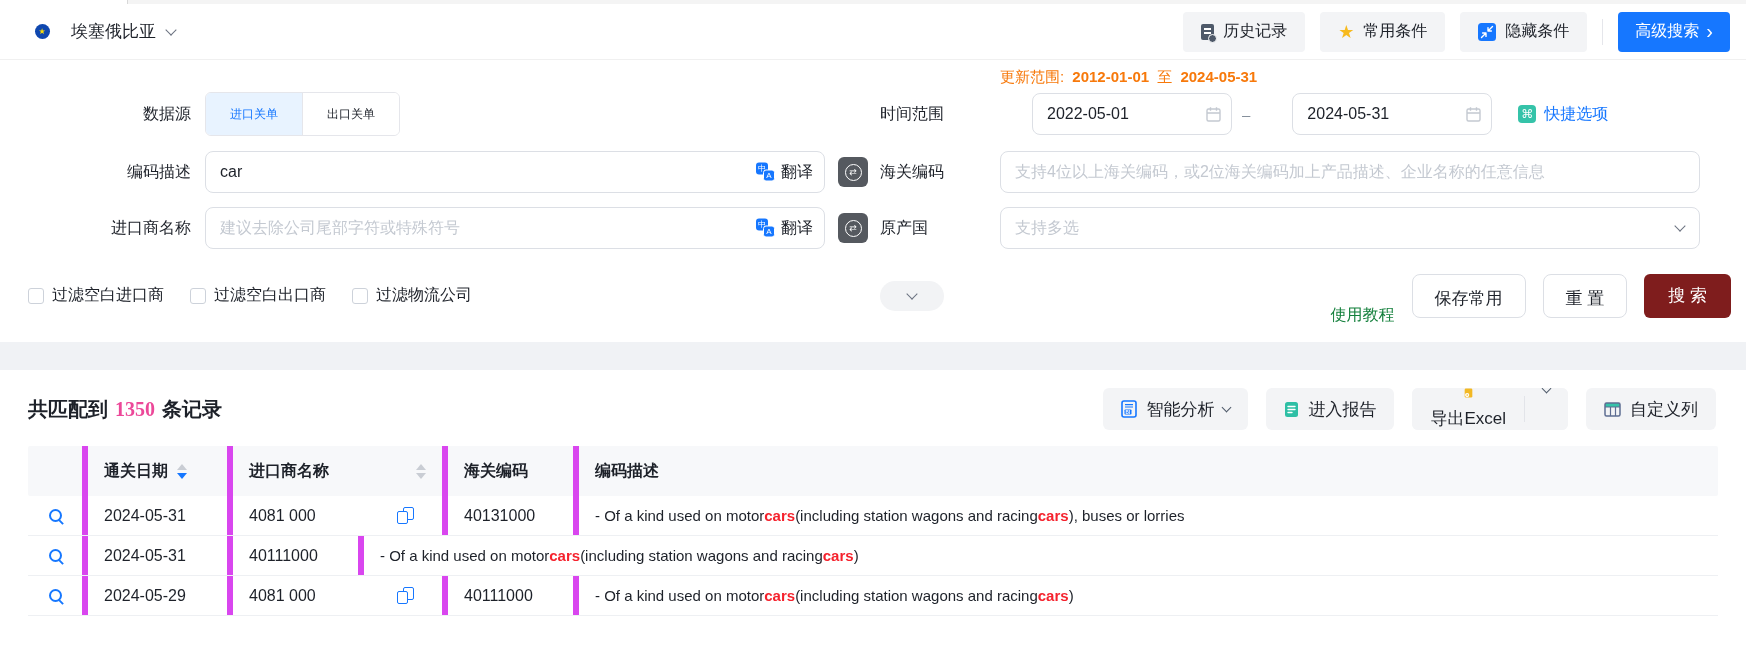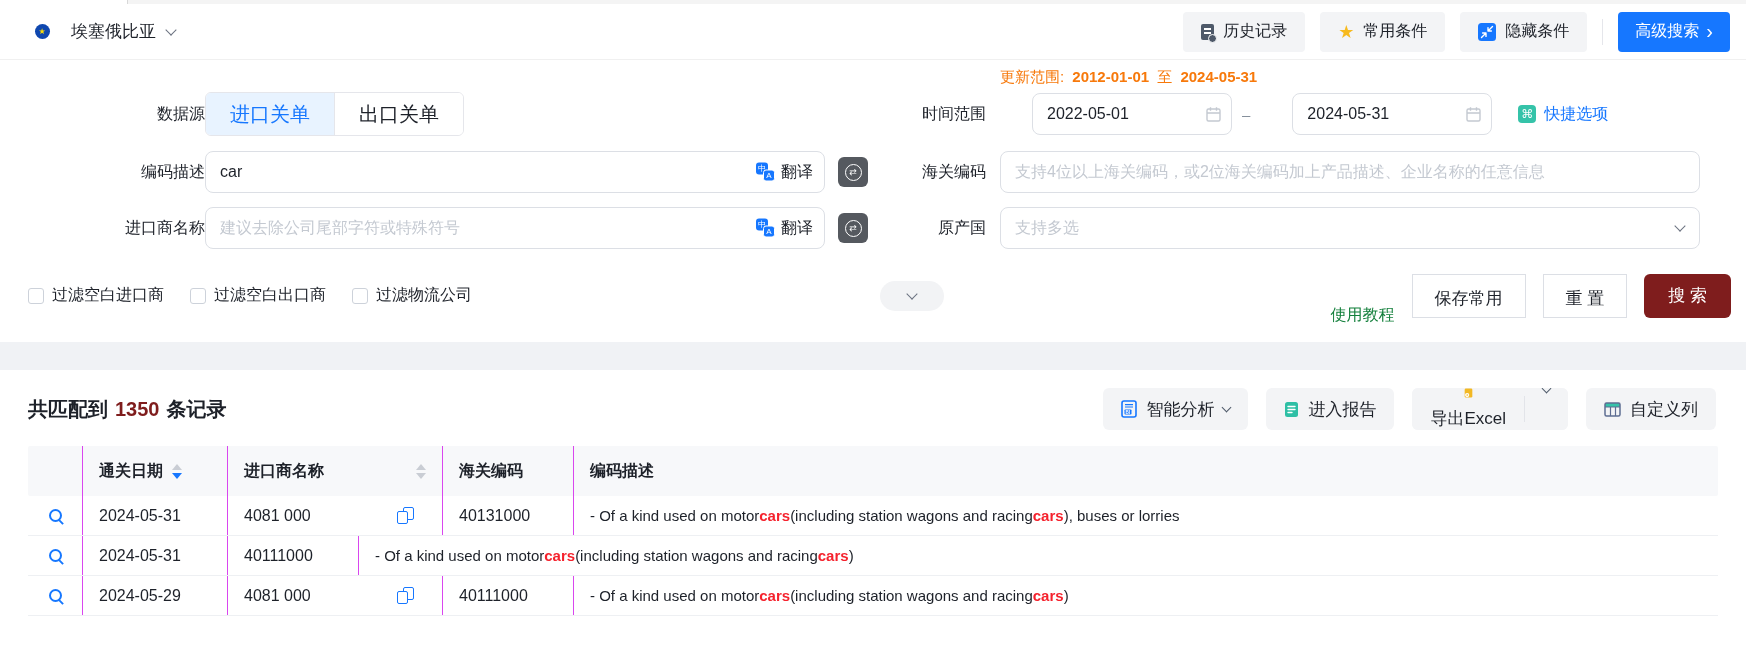--- a/index.html
+++ b/index.html
@@ -35,29 +35,29 @@
   .tb-divider { width:1px; height:26px; background:#e5e6eb; }
   .adv-btn { display:flex; align-items:center; gap:7px; background:#1677ff; color:#fff; border:none;
     height:40px; padding:0 17px; border-radius:4px; font-size:16px; cursor:pointer; font-family:inherit; }
   .adv-chev { font-size:20px; line-height:1; margin-top:-2px; }
 
   
   .form { padding:8px 0 0; }
   .form-row { display:flex; align-items:center; }
   .half-l { flex:0 0 880px; display:flex; align-items:center; }
   .half-r { flex:1; display:flex; align-items:center; padding-right:46px; }
-  .lbl-l { flex:0 0 205px; text-align:right; font-size:16px; }
-  .lbl-r { flex:0 0 120px; text-align:right; padding-right:14px; font-size:16px; }
+  .lbl-l { flex:0 0 205px; text-align:right; padding-right:14px; font-size:16px; }
+  .lbl-r { flex:0 0 120px; text-align:left; padding-right:14px; font-size:16px; }
   .mb6{margin-bottom:5px;} .mb16{margin-bottom:15px;} .mb14{margin-bottom:14px;} .mb18{margin-bottom:16px;}
 
   .update-line { font-size:15px; color:#f7790b; }
   .update-line b { font-weight:bold; margin:0 4px; }
 
   .tab-group { display:inline-flex; border:1px solid #e5e6eb; border-radius:6px; overflow:hidden; }
-  .tab { height:42px; padding:0 24px; font-size:20px; background:#fff; border:none; cursor:pointer;
+  .tab { height:42px; padding:0 24px; font-size:12px; background:#fff; border:none; cursor:pointer;
     color:#1d2129; font-family:inherit; }
   .tab.active { background:#e8f3ff; color:#1677ff; }
   .tab + .tab { border-left:1px solid #e5e6eb; }
 
   .input { height:42px; width:100%; border:1px solid #dcdfe5; border-radius:8px; font-size:16px;
     padding:0 14px; color:#1d2129; outline:none; background:#fff; font-family:inherit; }
   .input::placeholder { color:#c4c9d1; }
   .field-wrap { position:relative; width:620px; flex:none; }
   .field-wrap .input { padding-right:86px; }
   .field-wrap-r { position:relative; flex:1; }
@@ -85,46 +85,46 @@
   .select-wrap { position:relative; flex:1; }
   .select-wrap .chev { position:absolute; right:16px; top:50%; margin-top:-6px; }
 
   .cb-row .half-l { padding-left:28px; gap:26px; }
   .cb { display:flex; align-items:center; gap:8px; font-size:16px; cursor:pointer; }
   .box { width:16px; height:16px; border:1px solid #cdd2da; border-radius:3px; background:#fff; flex:none; }
   .collapse-pill { margin-left:auto; margin-right:56px; width:64px; height:30px; background:#f2f3f5;
     border-radius:16px; display:flex; align-items:center; justify-content:center; border:none; cursor:pointer; }
   .cb-row .half-r { justify-content:flex-end; gap:17px; padding-right:15px; }
   .link { color:#15803d; font-size:16px; cursor:pointer; background:none; border:none; font-family:Liberation Sans, sans-serif;margin-top:40px; }
-  .ghost-btn { height:44px; padding:12px 22px; border:1px solid #dcdfe5; border-radius:0; background:#fff;
+  .ghost-btn { height:44px; padding:12px 22px; border:1px solid #dcdfe5; border-radius:8px; background:#fff;
     font-size:17px; cursor:pointer; font-family:inherit; color:#1d2129; }
   .primary-btn { height:44px; padding:0 24px; background:#7f1d1d; color:#fff; border:none;
     border-radius:6px; font-size:17px; cursor:pointer; font-family:inherit; }
 
   .band { height:28px; background:#f0f2f5; margin-top:16px; }
 
   
   .results-bar { display:flex; align-items:center; justify-content:space-between; padding:18px 30px 16px 28px; }
   .summary { font-size:20px; font-weight:bold; }
-  .summary .count { color:#7f1d1d; margin:0 7px; }
+  .summary .count { color:#ec4899; margin:0 7px;font-family:Liberation Serif, serif; }
   .res-actions { display:flex; gap:18px; align-items:center; }
   .res-btn { display:flex; align-items:center; gap:9px; height:42px; padding:0 18px; background:#f3f4f6;
     border:none; border-radius:6px; font-size:17px; color:#1d2129; cursor:pointer; font-family:inherit; }
   .split { display:flex; background:#f3f4f6; border-radius:6px; overflow:hidden; }
   .split .res-btn { border-radius:0;flex-direction:column; }
   .split .sep { width:1px; background:#e2e4e9; margin:8px 0; }
   .small-chev { width:7px; height:7px; border-right:1.6px solid #4e5969; border-bottom:1.6px solid #4e5969;
     display:inline-block; transform:rotate(45deg); margin-top:-3px; }
 
   
   .table { margin:0 28px; }
   .thead { display:flex; background:#f7f8fa; height:50px; border-radius:2px; }
   .trow { display:flex; height:40px; border-bottom:1px solid #eef0f3; font-size:16px; background:#fff; }
   .tc { padding:0 16px; height:100%; display:flex; align-items:center; }
-  .tc + .tc { border-left:1px solid #d946ef; }
+  .tc + .tc { border-left:6px solid #d946ef; }
   .c-icon { flex:0 0 54px; justify-content:center; padding:0; }
   .c-date { flex:0 0 145px; }
   .c-importer { flex:0 0 215px; }
   .c-hs { flex:0 0 131px; }
   .c-desc { flex:1; font-size:15px; overflow:hidden; white-space:nowrap; }
   .thead .tc { font-weight:bold; font-size:16px; gap:9px; }
   .thead .c-importer { justify-content:space-between; }
   .sorter { display:flex; flex-direction:column; gap:3px; cursor:pointer; }
   .caret { width:0; height:0; border-left:5px solid transparent; border-right:5px solid transparent; }
   .caret.up { border-bottom:6px solid #c9cdd4; }

